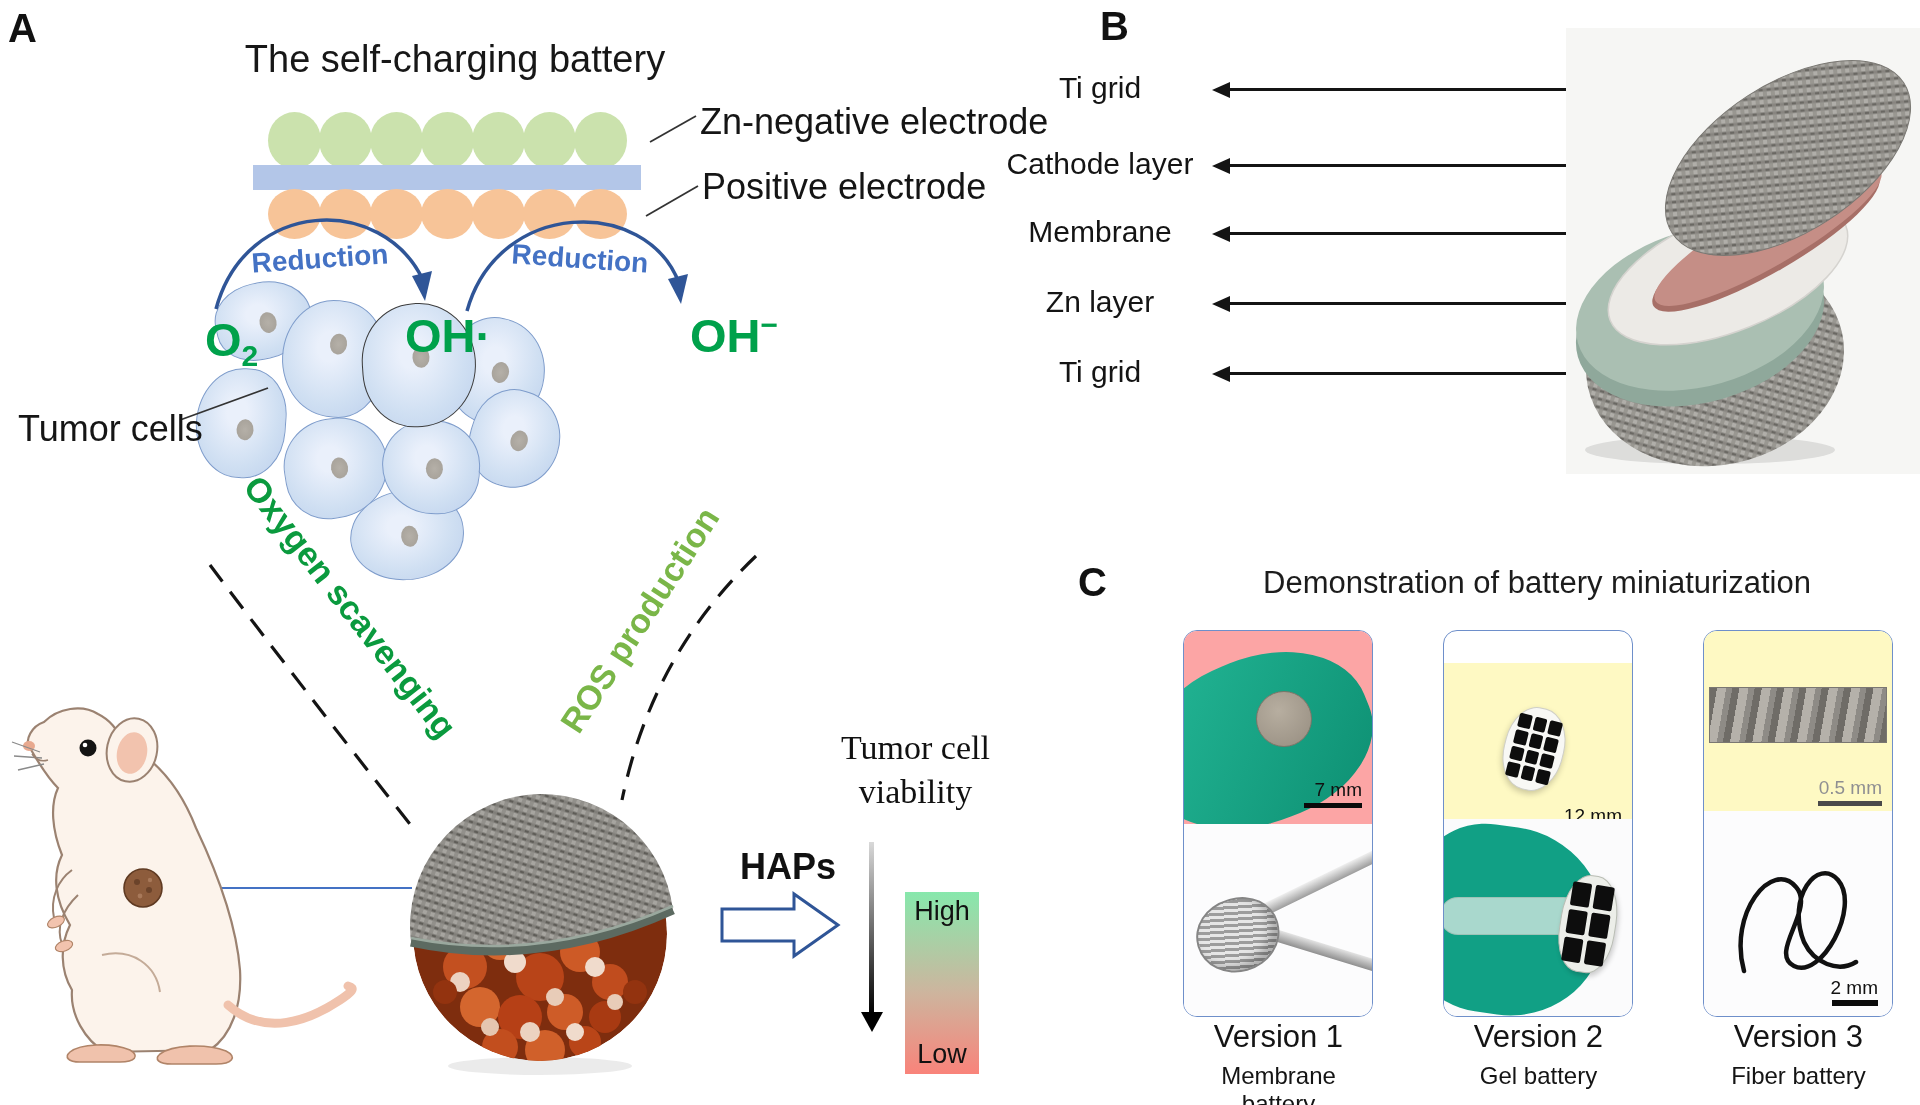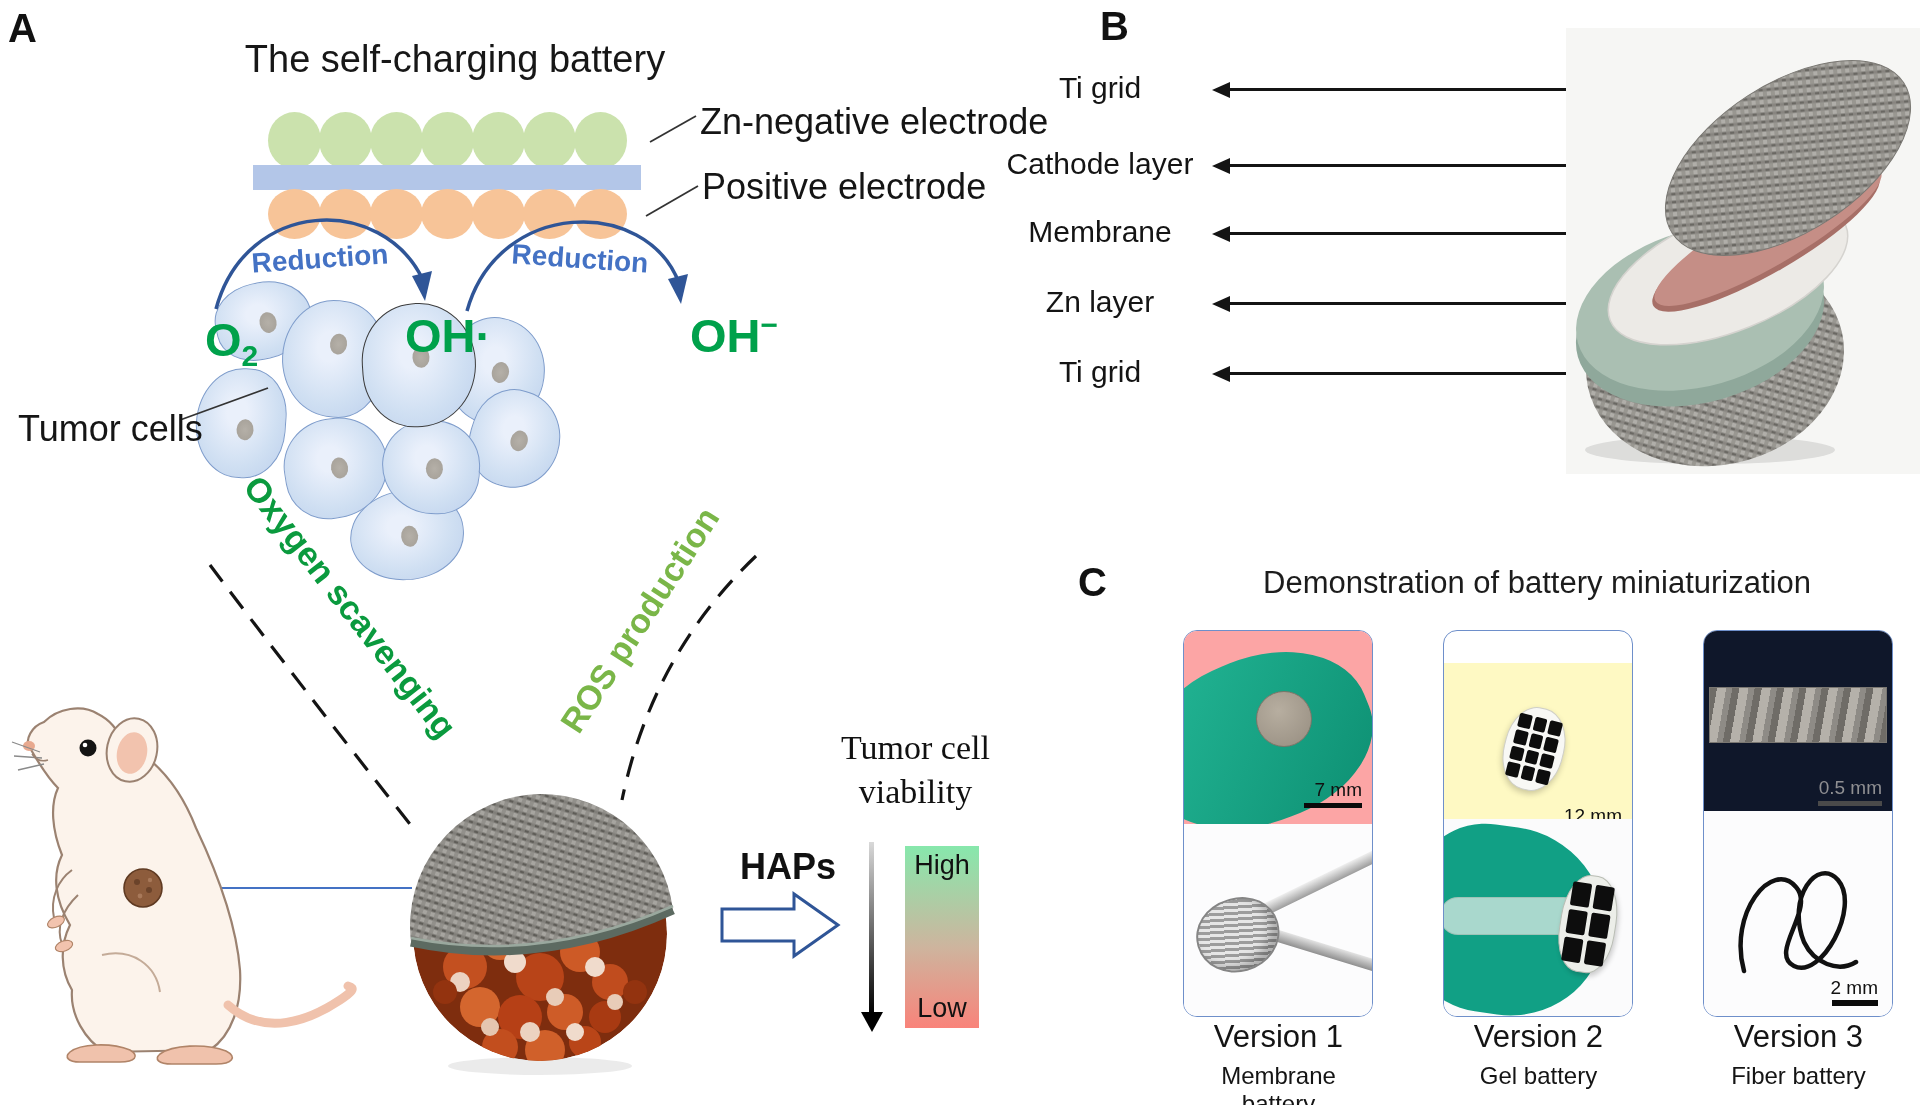--- a/index.html
+++ b/index.html
@@ -19,21 +19,21 @@
   .chem sub{font-size:30px;}
   .chem sup{font-size:30px;}
   .cell{position:absolute;background:radial-gradient(ellipse at 45% 40%, #eaf0fb 15%, #cfdff2 60%, #bccfec 100%);
         border:1.5px solid #7e9ccb;}
   .cell .nuc{position:absolute;width:17px;height:21px;border-radius:50%;
         background:radial-gradient(#b5b0a8, #a39e96);left:45%;top:40%;}
   .tumor-cells-label{font-size:36px;color:#151515;}
   .diag{font-weight:bold;white-space:nowrap;}
   .haps{font-size:36px;font-weight:bold;color:#111;}
   .viab{font-family:"Liberation Serif",serif;font-size:34px;text-align:center;line-height:1.3;color:#111;}
-  .grad-bar{left:905px;top:846px;width:74px;height:182px;
+  .grad-bar{left:905px;top:892px;width:74px;height:182px;
         background:linear-gradient(180deg,#87e8ac 0%,#cdb59e 55%,#f9837a 100%);}
   .grad-bar .hl{position:absolute;width:100%;text-align:center;font-size:27px;color:#111;}
   .varrow{left:869px;top:842px;width:5px;height:172px;background:linear-gradient(#d9d9d9,#000);}
   .varrow-head{left:861px;top:1012px;width:0;height:0;border-left:11px solid transparent;
         border-right:11px solid transparent;border-top:20px solid #000;}
   
   .b-bg{left:1566px;top:28px;width:354px;height:446px;background:#f6f6f4;}
   .b-label-item{left:985px;width:230px;text-align:center;font-size:30px;color:#141414;white-space:nowrap;}
   .b-arrow-line{left:1228px;width:338px;height:3px;background:#141414;}
   .b-arrow-head{left:1212px;width:0;height:0;border-top:8px solid transparent;
@@ -303,21 +303,21 @@
           <div style="background:#0d0d0d;border-radius:2px;"></div>
             <div style="background:#0d0d0d;border-radius:2px;"></div>
         </div>
       </div>
     </div>
   </div>
   <div class="version" style="left:1443px;">Version 2</div>
   <div class="vtype" style="left:1443px;">Gel battery</div>
 
   <div class="card" style="left:1703px;">
-    <div style="position:absolute;left:0;top:0;width:100%;height:180px;background:#0f172a;overflow:hidden;">
+    <div style="position:absolute;left:0;top:0;width:100%;height:180px;background:#fef9c3;overflow:hidden;">
       <div style="position:absolute;left:5px;top:56px;width:176px;height:54px;background:repeating-linear-gradient(100deg,#6f6c67 0 7px,#b5b1aa 7px 16px,#8e8b86 16px 22px);border:1px solid #7a7772;"></div>
       <div class="scale-text" style="right:10px;top:146px;color:#8f8f92;">0.5 mm</div>
       <div class="scale-bar" style="right:10px;top:170px;width:64px;background:#4a4a4a;"></div>
     </div>
     <div style="position:absolute;left:0;top:180px;width:100%;height:205px;background:#fcfcfd;overflow:hidden;">
       <svg style="position:absolute;left:22px;top:38px;" width="145" height="145" viewBox="0 0 145 145">
         <path d="M18,122 C2,64 46,10 70,38 C90,60 42,104 68,117 C95,131 135,58 112,31 C92,8 60,48 78,93 C88,114 112,124 130,113" fill="none" stroke="#111" stroke-width="4.5" stroke-linecap="round"></path>
       </svg>
       <div class="scale-text" style="right:14px;top:166px;">2 mm</div>
       <div class="scale-bar" style="right:14px;top:189px;width:46px;height:5.5px;"></div>

